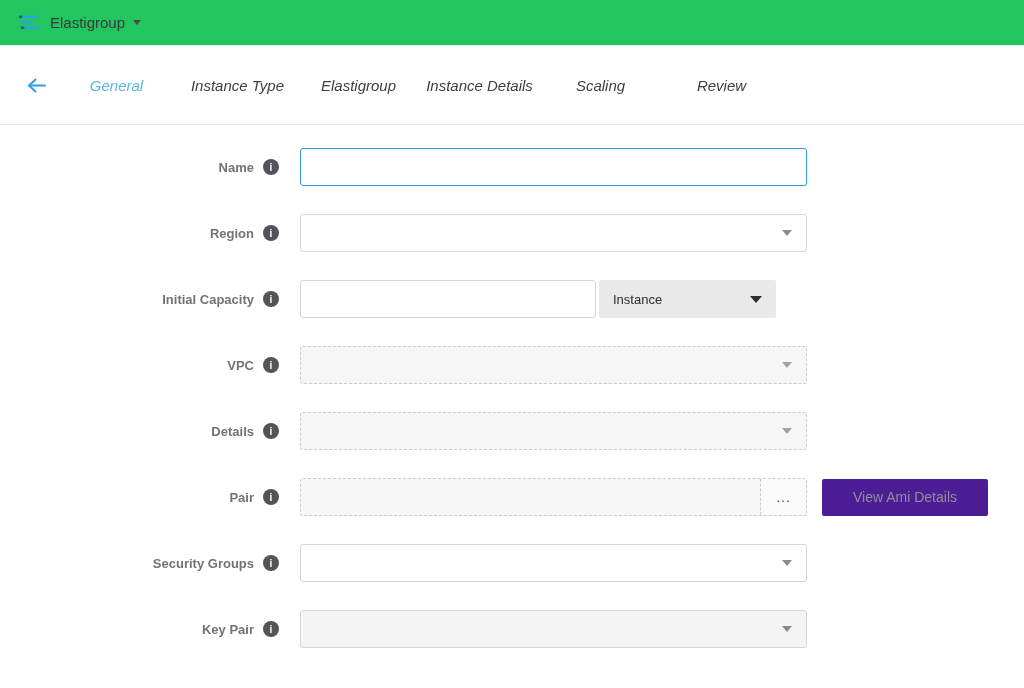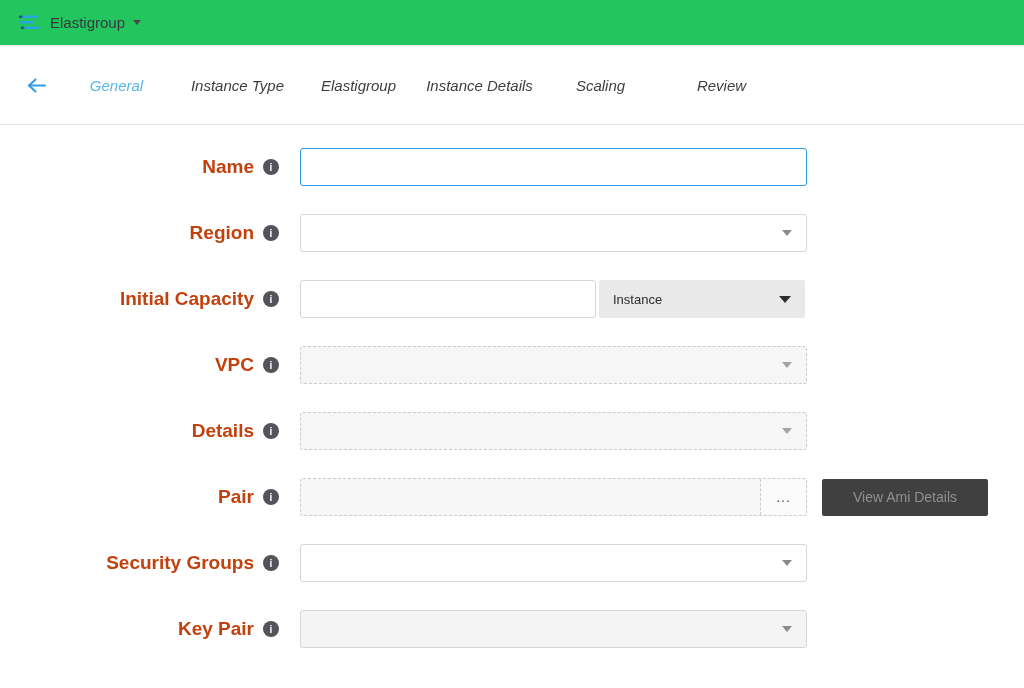--- a/index.html
+++ b/index.html
@@ -69,21 +69,21 @@
   .row { display: flex; align-items: center; height: 38px; margin-bottom: 28px; }
   .label-cell {
     width: 300px;
     display: flex;
     justify-content: flex-end;
     align-items: center;
     gap: 9px;
     padding-right: 21px;
     flex: none;
   }
-  .label { font-size: 19px; font-weight: bold; color: #c2410c; white-space: nowrap; }
+  .label { font-size: 13px; font-weight: bold; color: #737373; white-space: nowrap; }
   .info {
     width: 16px; height: 16px;
     border-radius: 50%;
     background: #53535a;
     color: #fff;
     font-size: 10px;
     font-weight: bold;
     display: flex; align-items: center; justify-content: center;
     cursor: pointer;
     flex: none;
@@ -124,21 +124,21 @@
     border-style: dashed;
     border-color: #cbcbcb;
     cursor: default;
   }
   .select.disabled .caret { border-top-color: #a4a4a4; }
   .select.graybg { background: #f4f4f4; }
 
   
   .cap-input { width: 296px; }
   .unit-select {
-    width: 206px; height: 38px;
+    width: 177px; height: 38px;
     margin-left: 3px;
     background: #e9e9e9;
     border-radius: 2px;
     display: flex;
     align-items: center;
     justify-content: space-between;
     padding: 0 14px;
     font-size: 13px;
     color: #2c2c2c;
     cursor: pointer;
@@ -178,21 +178,21 @@
     justify-content: center;
     color: #4c4c4c;
     font-size: 14px;
     letter-spacing: 1px;
     cursor: pointer;
   }
 
   .side-btn {
     width: 166px; height: 37px;
     margin-left: 15px;
-    background: #404040;
+    background: #4c1d95;
     border: none;
     border-radius: 2px;
     color: #8f9093;
     font-size: 14px;
     cursor: pointer;
     font-family: inherit;
   }
 </style>
 </head>
 <body>

